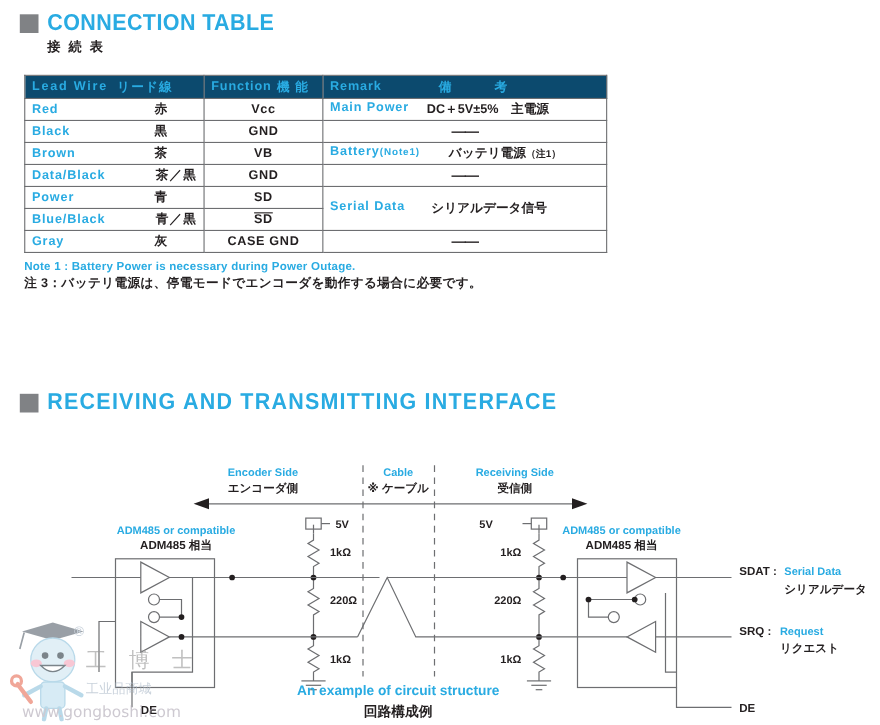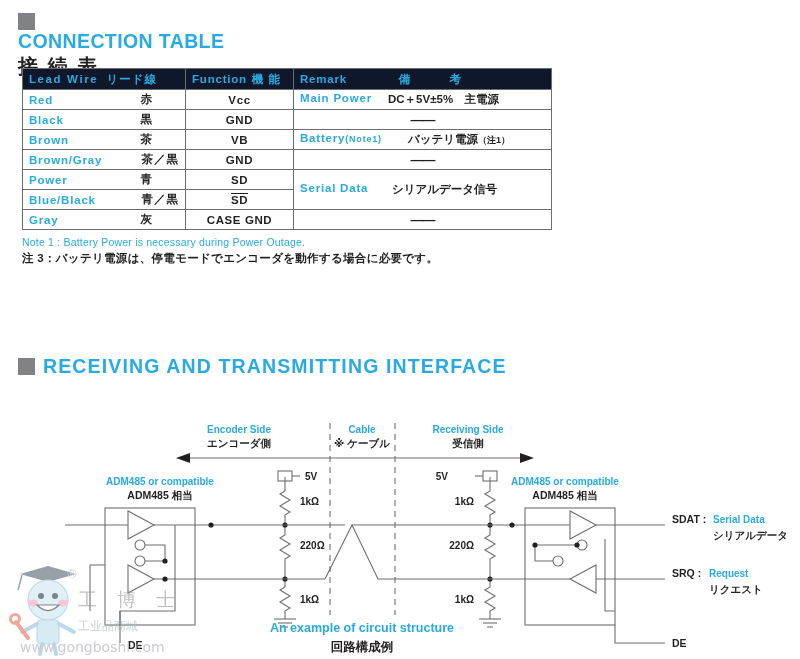--- a/index.html
+++ b/index.html
@@ -38,28 +38,28 @@
     font-weight: bold;
     font-stretch: condensed;
     letter-spacing: 0.4px;
     transform: scaleX(0.93);
     transform-origin: left center;
     white-space: nowrap;
     display: block;
   }
   .head-jp {
     color: #231f20;
-    font-size: 20px;
+    font-size: 12px;
     font-weight: bold;
     letter-spacing: 2px;
     margin-top: 5px;
     display: block;
     white-space: nowrap;
   }
-  #head-connection { top: 10px; flex-direction: column; }
+  #head-connection { top: 10px; }
   #head-interface { top: 355px; }
   #head-interface .head-en { letter-spacing: 1.2px; }
   #head-interface .head-jp { letter-spacing: 0px; }
 
   
   .conn-table {
     position: absolute;
     left: 22px;
     top: 68px;
     border-collapse: collapse;
@@ -67,21 +67,21 @@
     table-layout: fixed;
   }
   .conn-table td, .conn-table th {
     border: 1px solid #6d6e71;
     height: 19px;
     padding: 0 6px;
     font-weight: bold;
     vertical-align: middle;
   }
   .conn-table thead th {
-    background: #0f172a;
+    background: #0c4a6e;
     color: #29abe2;
     text-align: center;
     height: 20px;
   }
   .c-lead  { width: 150px; }
   .c-func  { width: 95px; }
   .c-rem   { width: 245px; }
 
   .cell-split {
     display: flex;
@@ -131,21 +131,21 @@
   
   .note-block {
     position: absolute;
     left: 22px;
     top: 234px;
     line-height: 1.55;
   }
   .note-en {
     color: #29abe2;
     font-size: 10.5px;
-    font-weight: normal;
+    font-weight: bold;
     letter-spacing: 0.2px;
   }
   .note-jp {
     color: #231f20;
     font-size: 11.5px;
     font-weight: bold;
     letter-spacing: 0.3px;
   }
 
   
@@ -269,21 +269,21 @@
         <span class="remark-inline rm-batt">
           <span class="en"><span>Battery</span><span class="sup-note">(Note1)</span></span>
           <span class="jp"><span>バッテリ電源</span><span class="sup-note">（注1）</span></span>
         </span>
       </td>
     </tr>
 
     <tr>
       <td>
         <span class="cell-split">
-          <span class="en">Brown/Gray</span>
+          <span class="en">Data/Black</span>
           <span class="jp">茶／黒</span>
         </span>
       </td>
       <td class="func">GND</td>
       <td class="dash">——</td>
     </tr>
 
     <tr>
       <td>
         <span class="cell-split">

